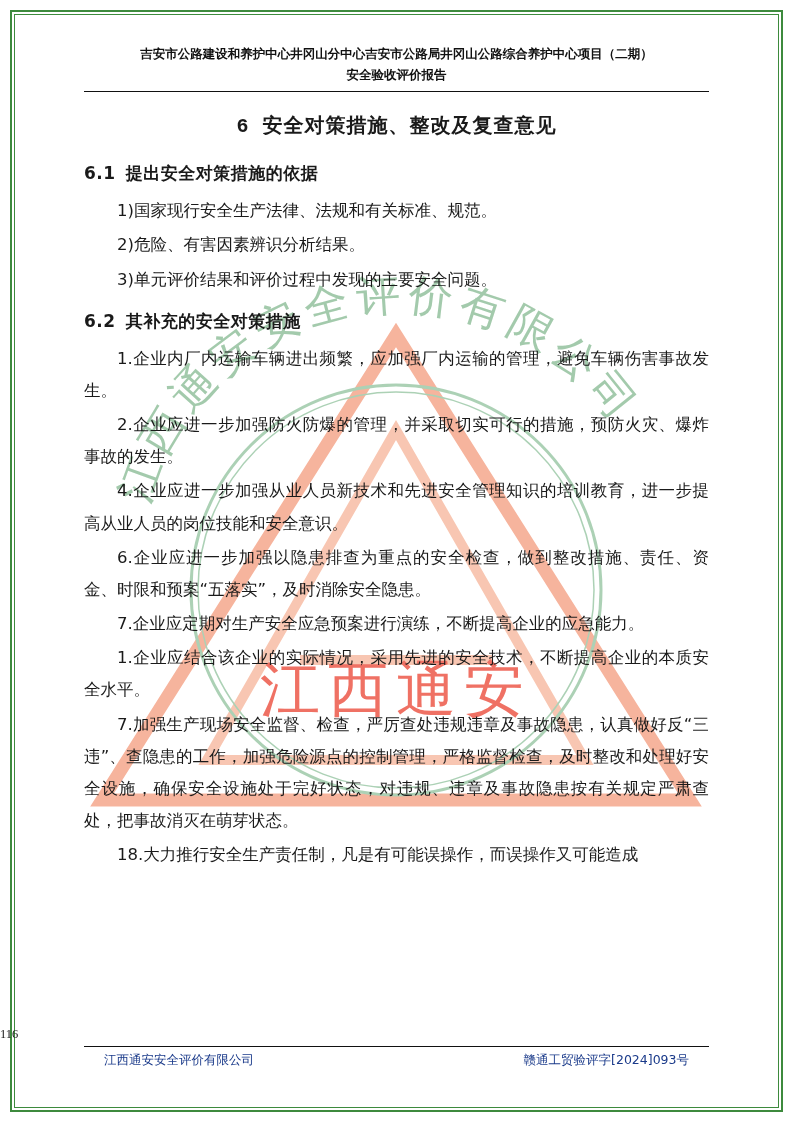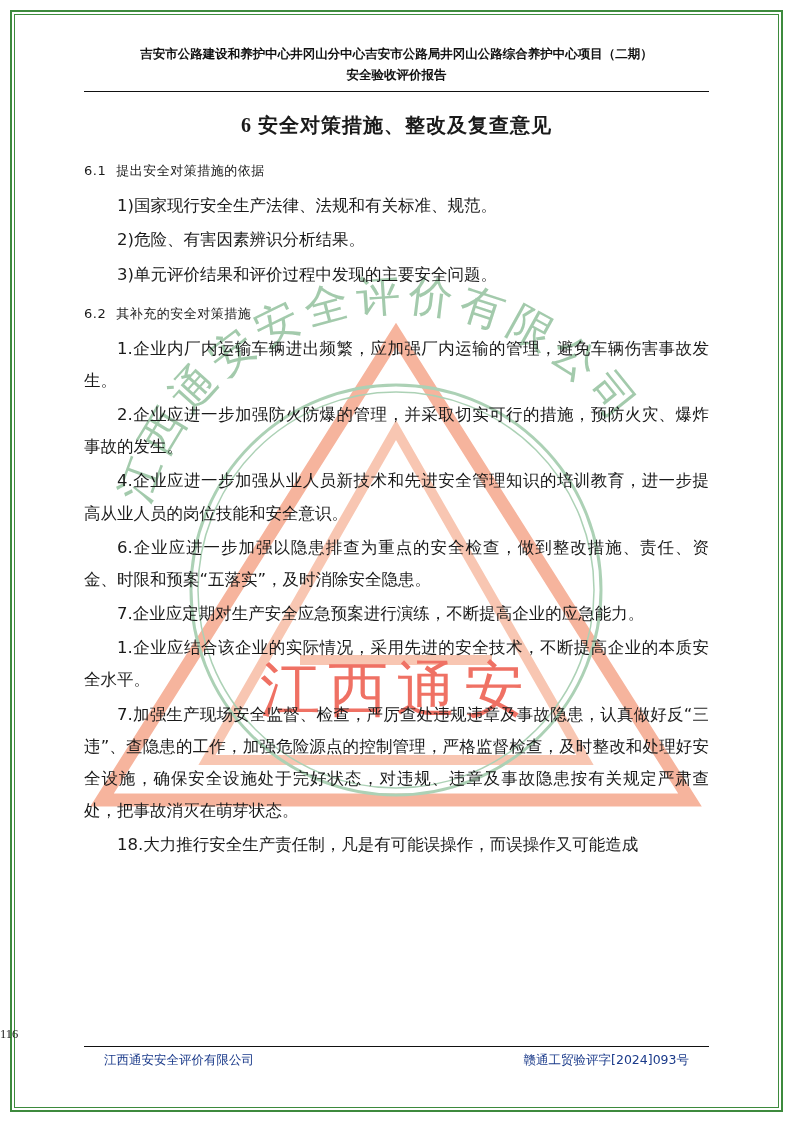--- a/index.html
+++ b/index.html
@@ -77,25 +77,25 @@
     margin: 6px 0 0 0;
     width: 100%;
   }
 
   h1.chapter {
     text-align: center;
     font-size: 20px;
     font-weight: bold;
     margin: 20px 0 23px 0;
     letter-spacing: 1px;
-    font-family: Liberation Serif, serif;
+    font-family: Liberation Mono, monospace;
   }
   h2.section {
-    font-size: 13px;
-    font-weight: normal;
+    font-size: 17px;
+    font-weight: bold;
     margin: 14px 0 10px 0;
     font-family: "DejaVu Sans", "Liberation Sans", sans-serif;
     letter-spacing: 0.5px;
   }
   h2.section .num {
     margin-right: 10px;
   }
   p.para {
     font-size: 16.5px;
     line-height: 1.95;

